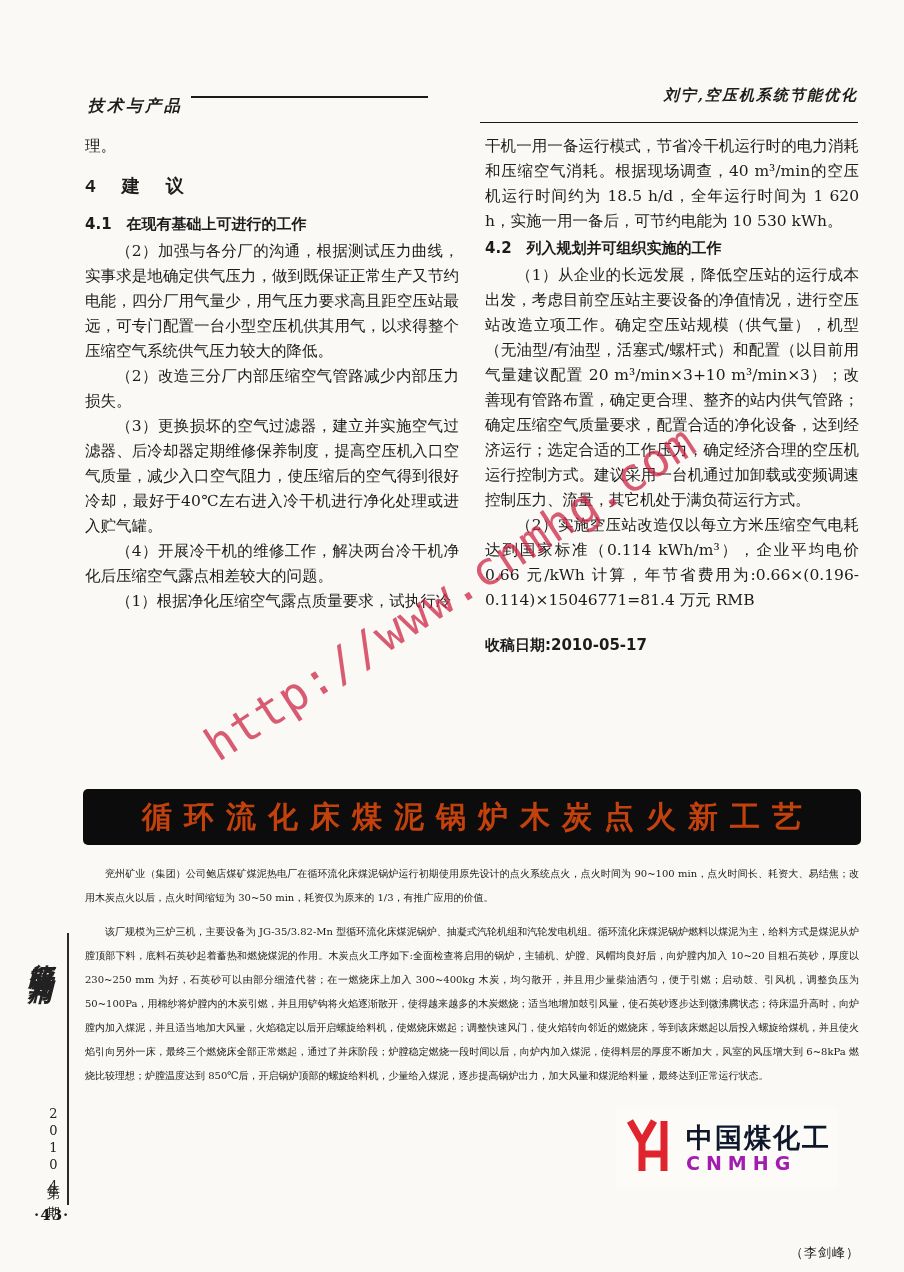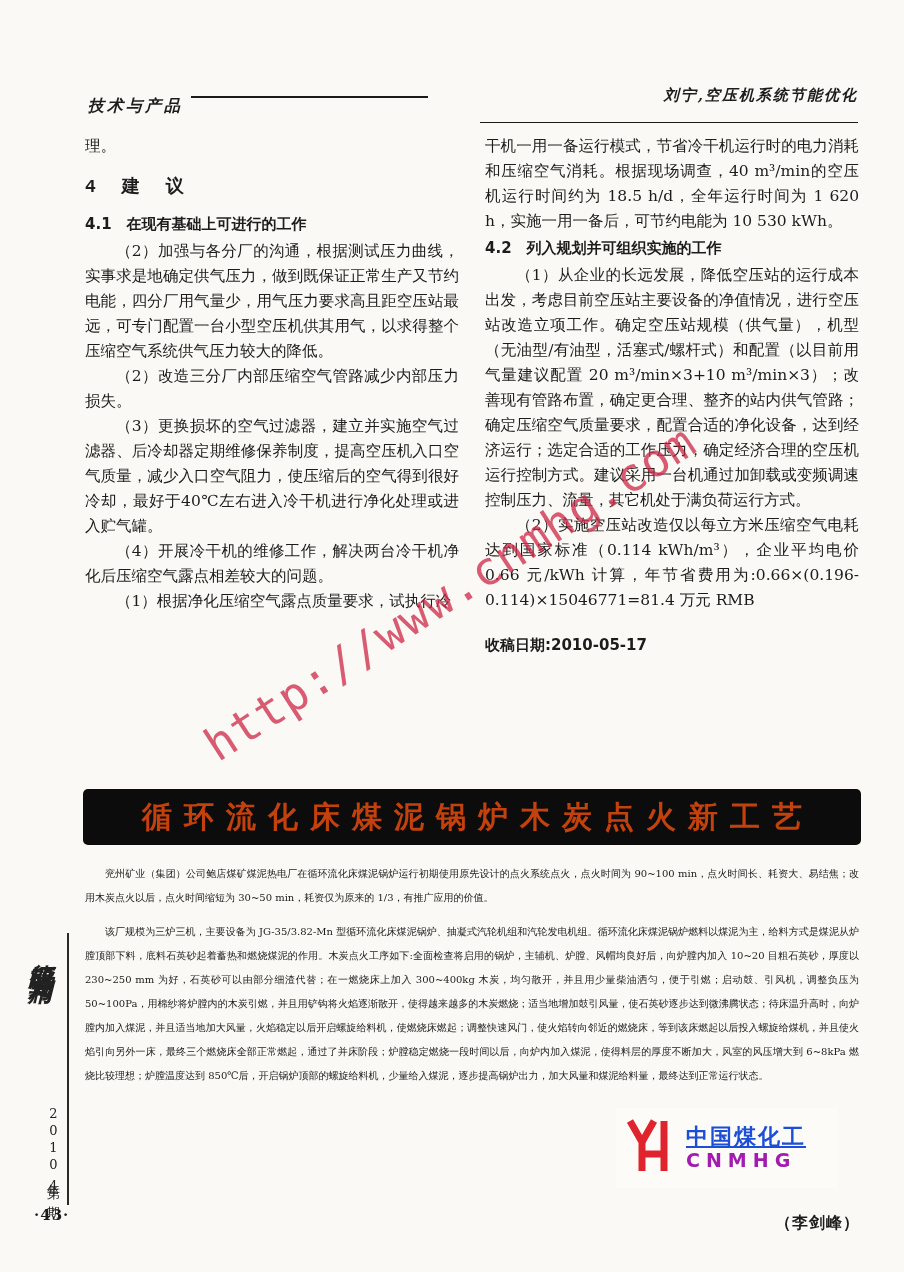--- a/index.html
+++ b/index.html
@@ -51,22 +51,22 @@
     font-weight:bold; font-size:30px; letter-spacing:12px; text-indent:12px;
     box-shadow:0 0 0 1px #0c0c0c;
   }
   
   .article2 {
     position:absolute; left:85px; top:862px; width:774px;
     font-size:10px; line-height:24px; text-align:justify;
   }
   .article2 p { text-indent:2em; margin-bottom:10px; }
   .author {
-    position:absolute; right:44px; top:1213px;
-    font-weight:bold; font-size:16px; letter-spacing:1px;
+    position:absolute; right:44px; top:1244px;
+    font-weight:normal; font-size:13px; letter-spacing:1px;
   }
   
   .side-rule { position:absolute; left:67px; top:933px; width:2px; height:272px; background:#2a2a2a; }
   .journal-name {
     position:absolute; left:24px; top:944px;
     writing-mode:vertical-rl; text-orientation:upright;
     font-size:24px; font-weight:bold; font-style:italic; letter-spacing:3px; color:#222;
   }
   .issue {
     position:absolute; left:44px; top:1106px;
@@ -84,21 +84,21 @@
     z-index:6; pointer-events:none; white-space:nowrap;
   }
   
   .logo {
     position:absolute; left:616px; top:1108px; width:222px; height:80px;
     background:#fcfbf7; z-index:5;
     display:flex; align-items:center; gap:8px; padding-left:4px;
   }
   .logo-mark { flex:0 0 auto; display:block; }
   .logo-text { display:flex; flex-direction:column; line-height:1.15; font-family:"DejaVu Sans","Liberation Sans",sans-serif; }
-  .logo-text .cn { color:#1d4ed8; font-size:22px; font-weight:bold; letter-spacing:2px;text-decoration:underline; }
+  .logo-text .cn { color:#0f172a; font-size:27px; font-weight:bold; letter-spacing:2px; }
   .logo-text .en { color:#a21caf; font-size:19px; letter-spacing:6px; font-weight:bold; }
 </style>
 </head>
 <body>
 
 <div class="page">
 
   <div class="hdr-left">
     <span>技术与产品</span>
     <span class="hdr-rule"></span>

